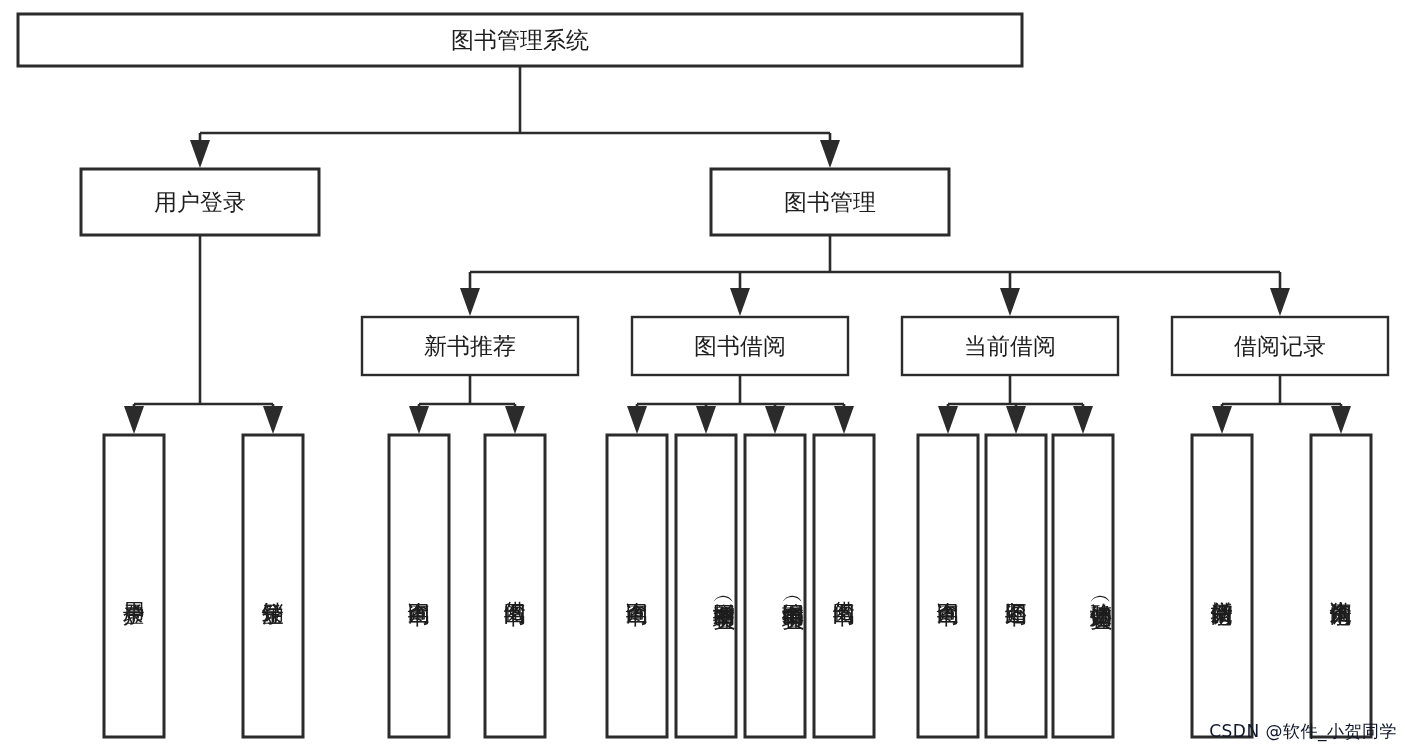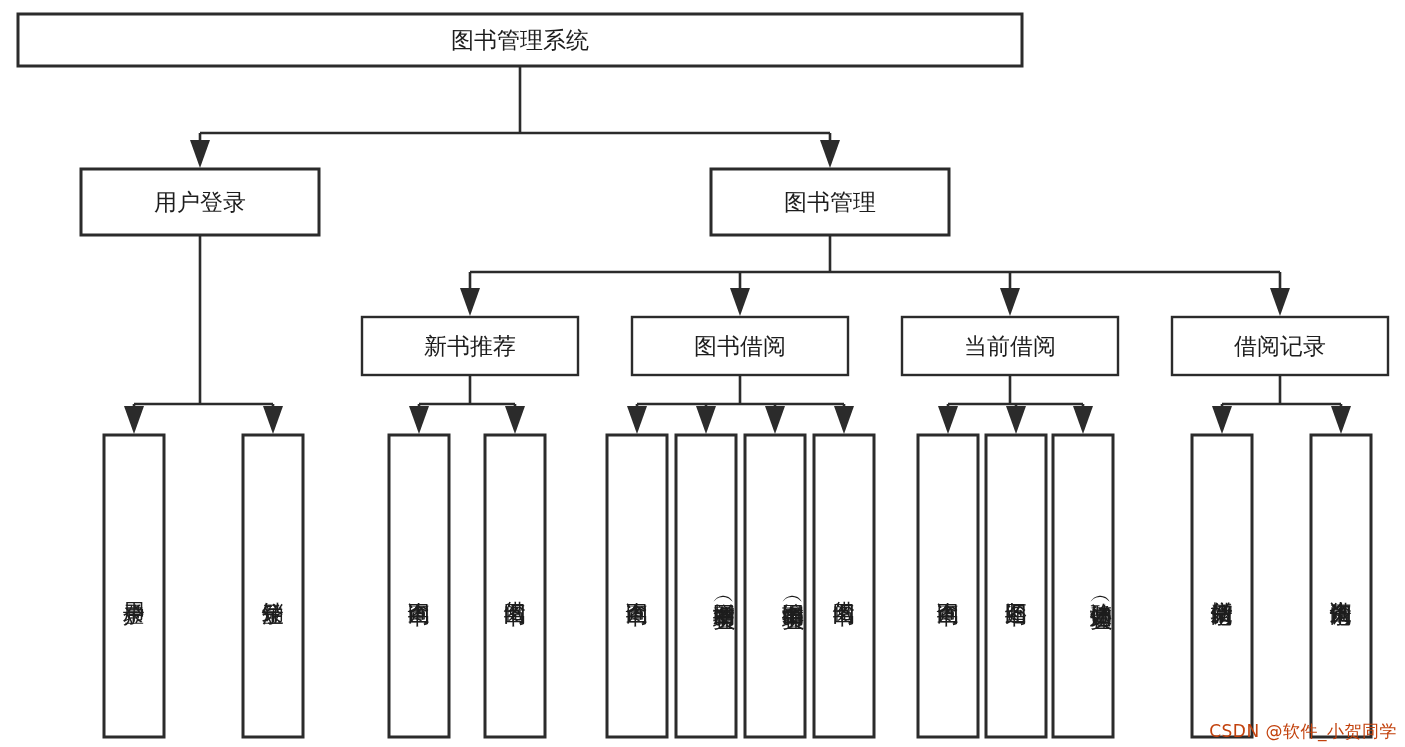--- a/index.html
+++ b/index.html
@@ -67,21 +67,21 @@
     text-align: center;
     pointer-events: none;
     user-select: none;
   }
   .watermark {
     position: absolute;
     right: 8px;
     bottom: 4px;
     font-family: "DejaVu Sans", "Liberation Sans", sans-serif;
     font-size: 17px;
-    color: #c2410c;
+    color: #0f172a;
     letter-spacing: 0.5px;
     user-select: none;
   }
 </style>
 </head>
 <body>
 
 <div id="diagram-root">
 
   <svg class="canvas" viewBox="0 0 1405 747">

